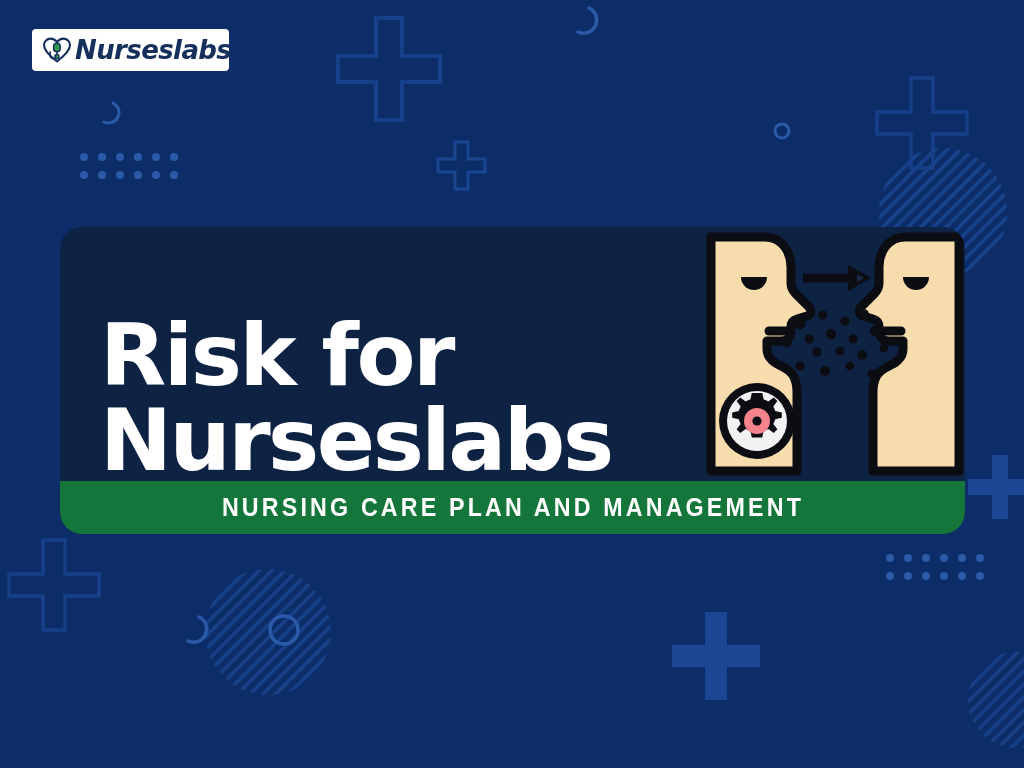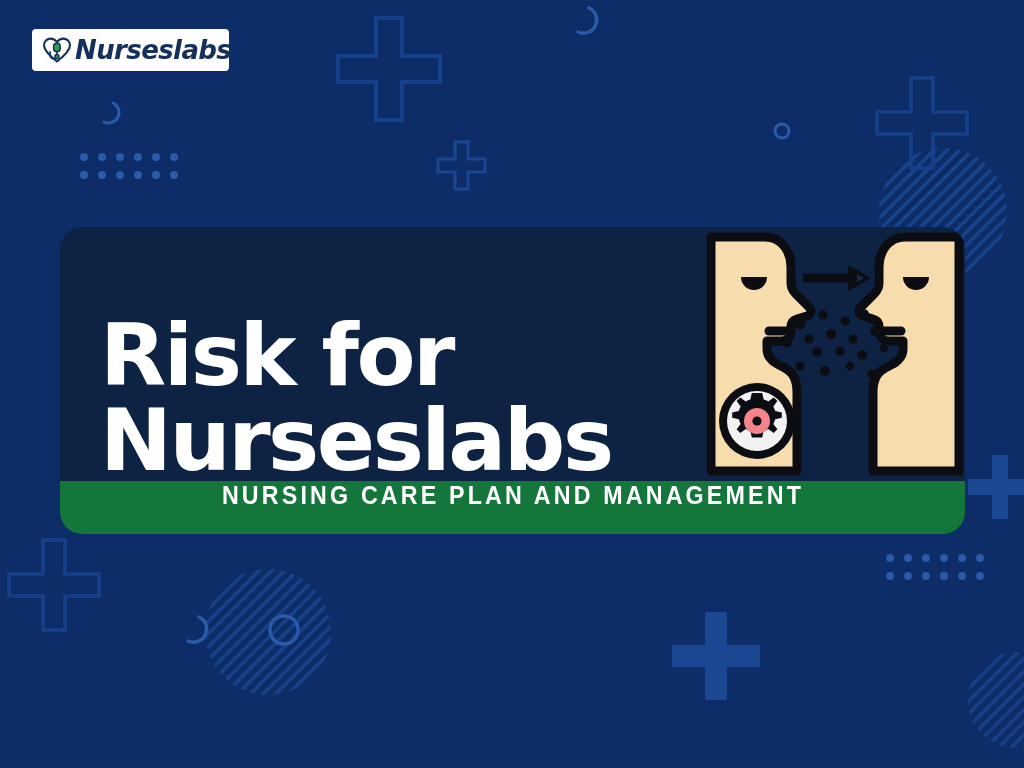--- a/index.html
+++ b/index.html
@@ -91,21 +91,21 @@
   #title .l2 { display: block; }
 
   #banner {
     position: absolute;
     left: 0;
     top: 254px;
     width: 905px;
     height: 53px;
     background: #14763a;
     display: flex;
-    align-items: flex-start;
+    align-items: center;
     justify-content: center;
   }
   #banner-text {
     color: #ffffff;
     font-family: "Liberation Sans", sans-serif;
     font-weight: bold;
     font-size: 25px;
     letter-spacing: 3.4px;
     white-space: nowrap;
     transform: scaleX(0.93);

